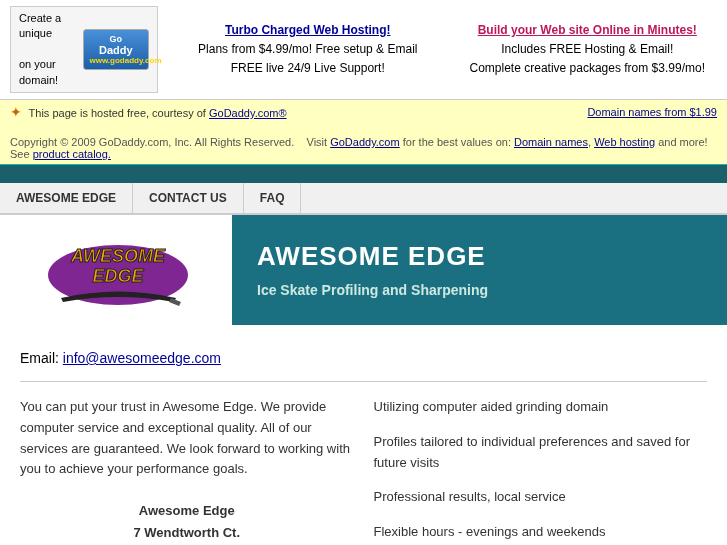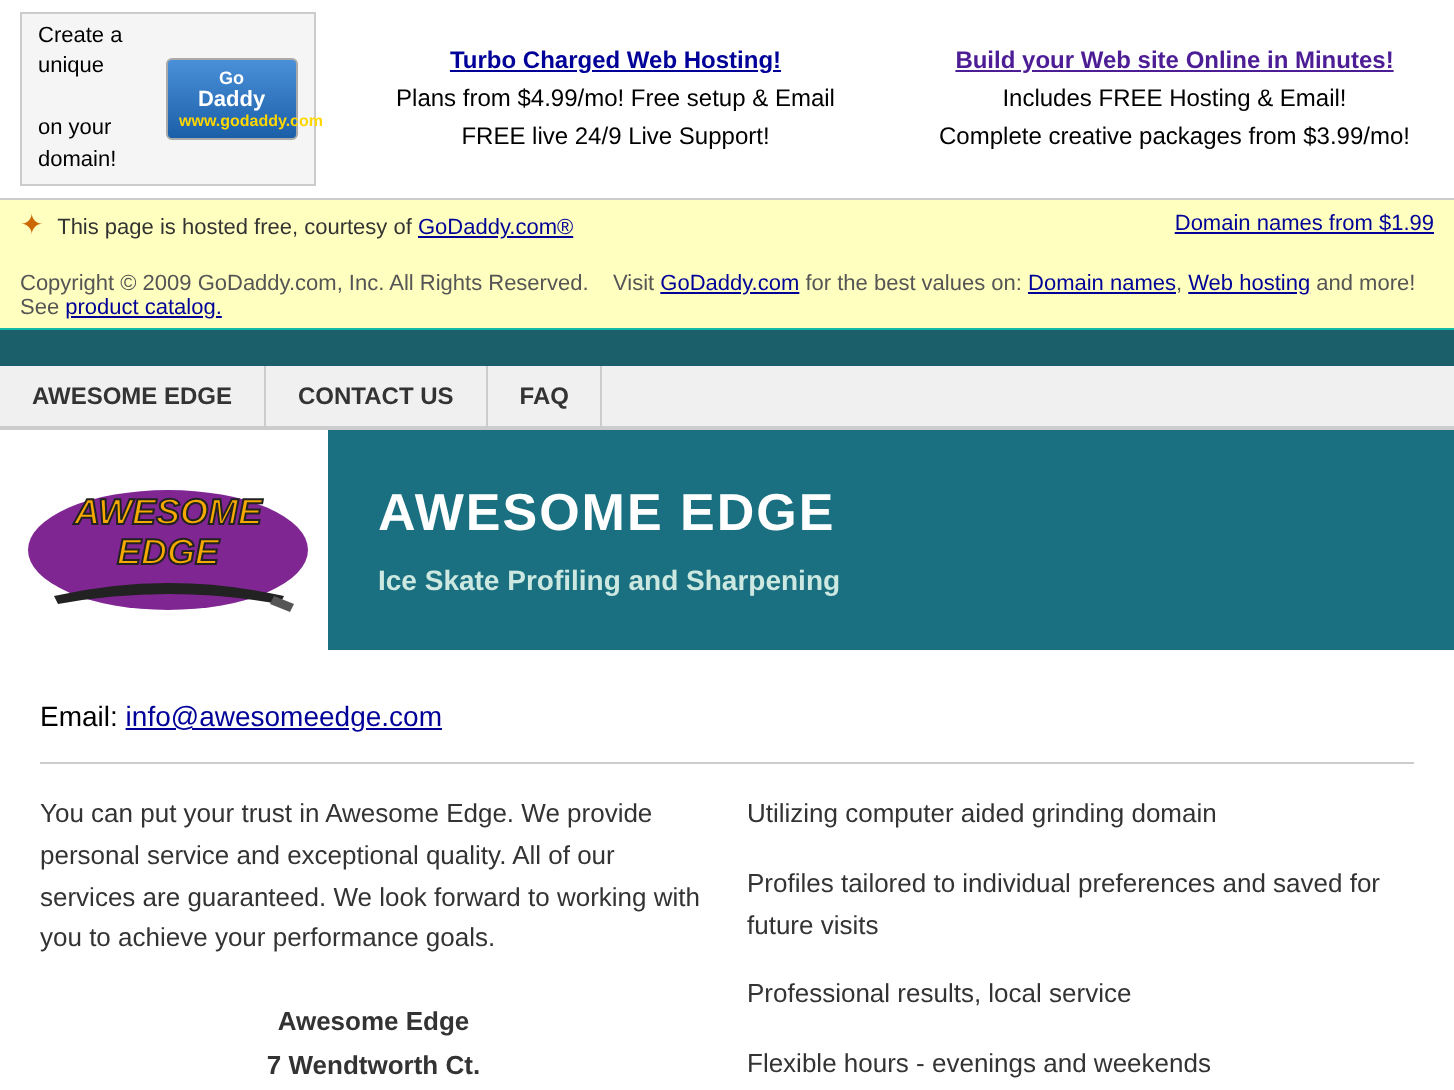--- a/index.html
+++ b/index.html
@@ -40,21 +40,21 @@
       font-size: 12px;
       line-height: 1.6;
     }
     .top-banner-mid a { color: #000099; font-weight: bold; text-decoration: underline; }
     .top-banner-right {
       flex: 1;
       text-align: center;
       font-size: 12px;
       line-height: 1.6;
     }
-    .top-banner-right a { color: #4c1d95; font-weight: bold; text-decoration: underline; }
+    .top-banner-right a { color: #be185d; font-weight: bold; text-decoration: underline; }
 
     
     .godaddy-bar {
       background: #ffffc0;
       border-bottom: 1px solid #14b8a6;
       padding: 4px 10px;
       font-size: 11px;
       color: #333;
     }
     .godaddy-bar .top-row {
@@ -105,21 +105,21 @@
       display: flex;
       align-items: stretch;
       min-height: 110px;
     }
     .hero-logo {
       background: #fff;
       padding: 15px;
       display: flex;
       align-items: center;
       justify-content: center;
-      width: 164px;
+      width: 232px;
       flex-shrink: 0;
     }
 
     .hero-text {
       background: #1a7080;
       flex: 1;
       padding: 20px 25px;
       display: flex;
       flex-direction: column;
       justify-content: center;
@@ -271,21 +271,21 @@
   </div>
 
   <div class="content-area">
     <div class="email-row">
       <span>Email:</span>
       <a href="#">info@awesomeedge.com</a>
     </div>
 
     <div class="content-columns">
       <div class="col-left">
-        <p>You can put your trust in Awesome Edge. We provide personal service and exceptional quality. All of our services are guaranteed.  We look forward to working with you to achieve your performance goals.</p>
+        <p>You can put your trust in Awesome Edge. We provide computer service and exceptional quality. All of our services are guaranteed.  We look forward to working with you to achieve your performance goals.</p>
         <div class="address-block">
           <div>Awesome Edge</div>
           <div>7 Wendtworth Ct.</div>
           <div>Lancaster NY 14086</div>
         </div>
       </div>
       <div class="col-right">
         <div class="feature-item">Utilizing computer aided grinding domain</div>
         <div class="feature-item">Profiles tailored to individual preferences and saved for future visits</div>
         <div class="feature-item">Professional results, local service</div>

